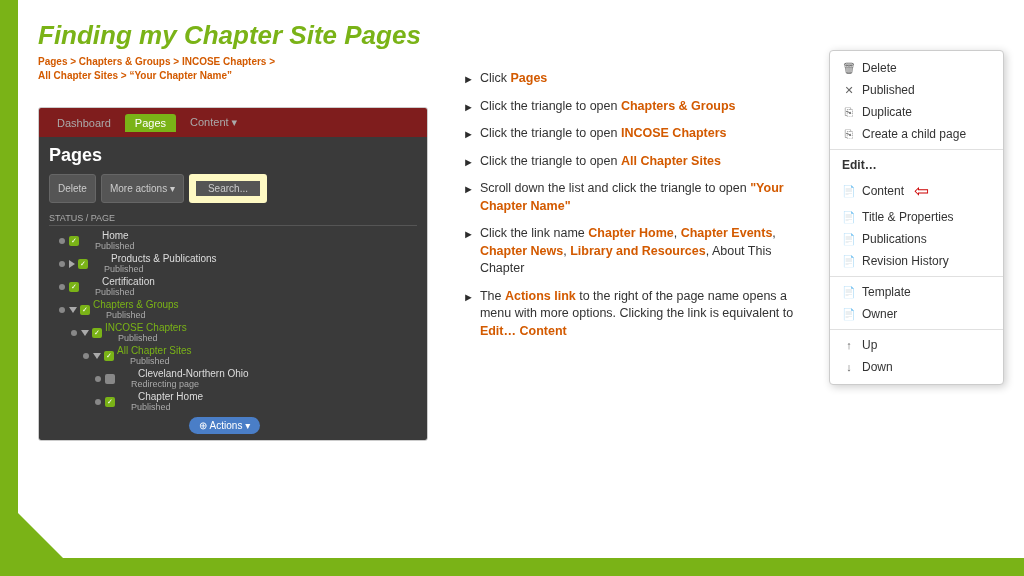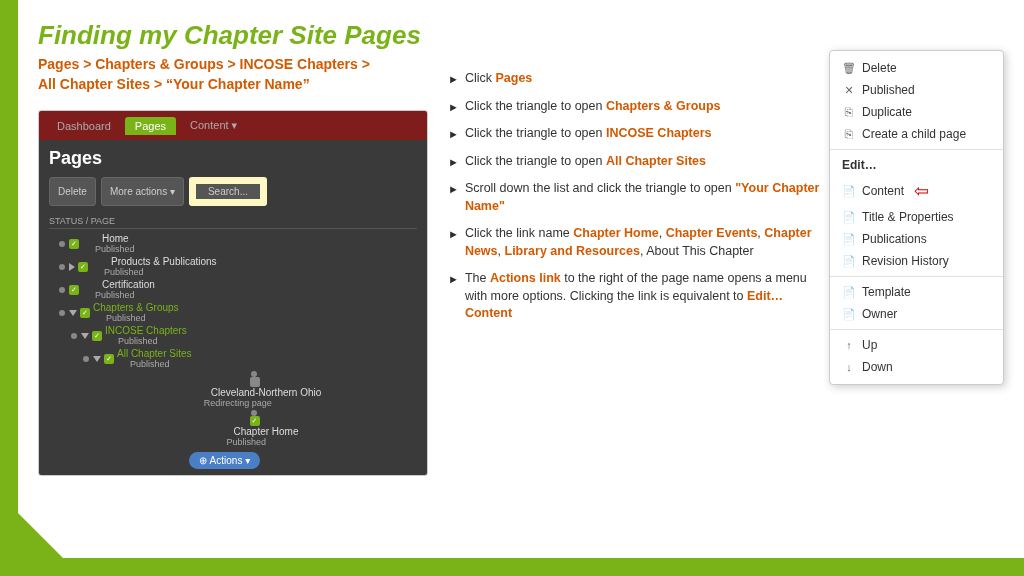--- a/index.html
+++ b/index.html
@@ -41,39 +41,40 @@
 
     
     .main-content {
       position: absolute;
       left: 18px;
       top: 0;
       right: 0;
       bottom: 18px;
       padding: 20px 20px 10px 20px;
       display: flex;
+      gap: 15px;
     }
 
     
     .left-col {
       flex: 0 0 410px;
     }
 
     .page-title {
       font-size: 26px;
       font-weight: bold;
       color: #7ab317;
       margin-bottom: 4px;
       font-style: italic;
     }
     .breadcrumb {
-      font-size: 14px;
+      font-size: 10px;
       color: #d35a00;
       font-weight: bold;
-      margin-bottom: 16px;
+      margin-bottom: 24px;
       line-height: 1.4;
     }
 
     
     .screenshot {
       border: 1px solid #ccc;
       border-radius: 3px;
       overflow: hidden;
       width: 390px;
     }
@@ -146,21 +147,21 @@
     }
     .ss-row {
       display: flex;
       align-items: center;
       padding: 1px 0;
       color: #ddd;
     }
     .ss-row-indent1 { padding-left: 10px; }
     .ss-row-indent2 { padding-left: 22px; }
     .ss-row-indent3 { padding-left: 34px; }
-    .ss-row-indent4 { padding-left: 46px; flex-direction: column; }
+    .ss-row-indent4 { padding-left: 46px; }
     .ss-dot {
       width: 6px; height: 6px;
       background: #888;
       border-radius: 50%;
       margin-right: 4px;
       flex-shrink: 0;
     }
     .ss-icon-green {
       width: 10px; height: 10px;
       background: #7ab317;

